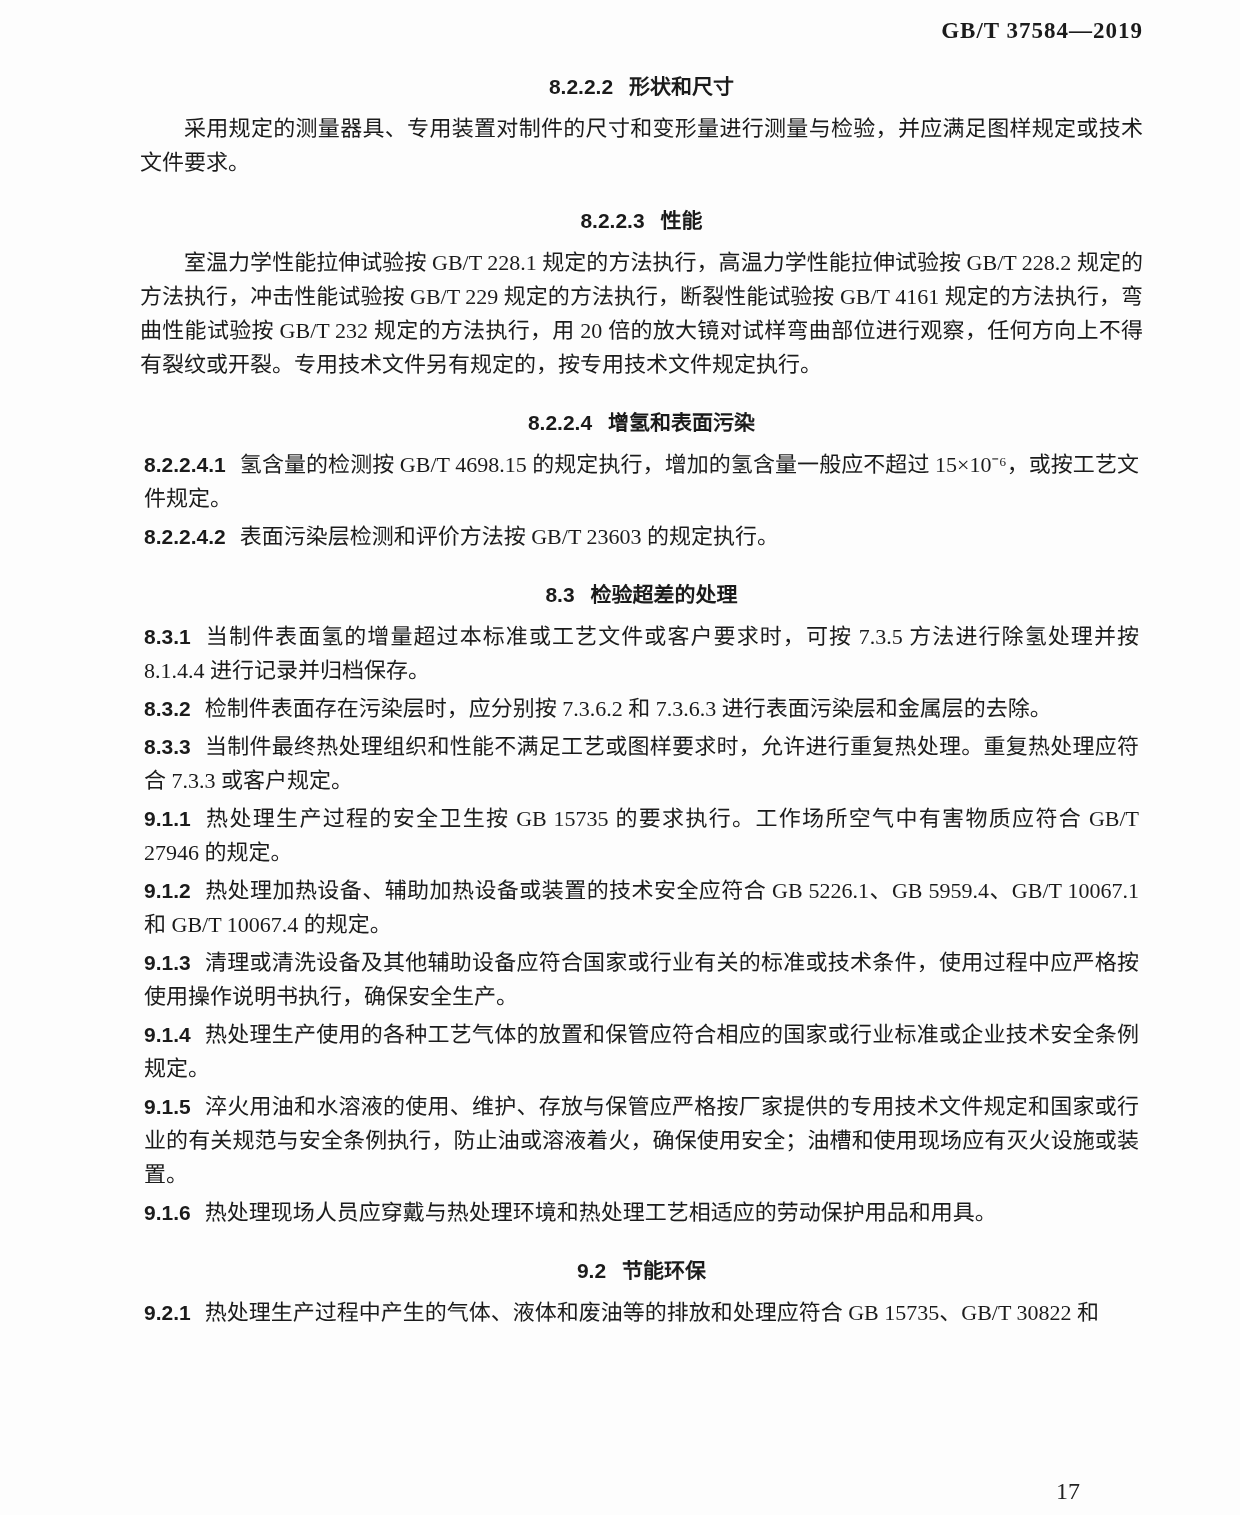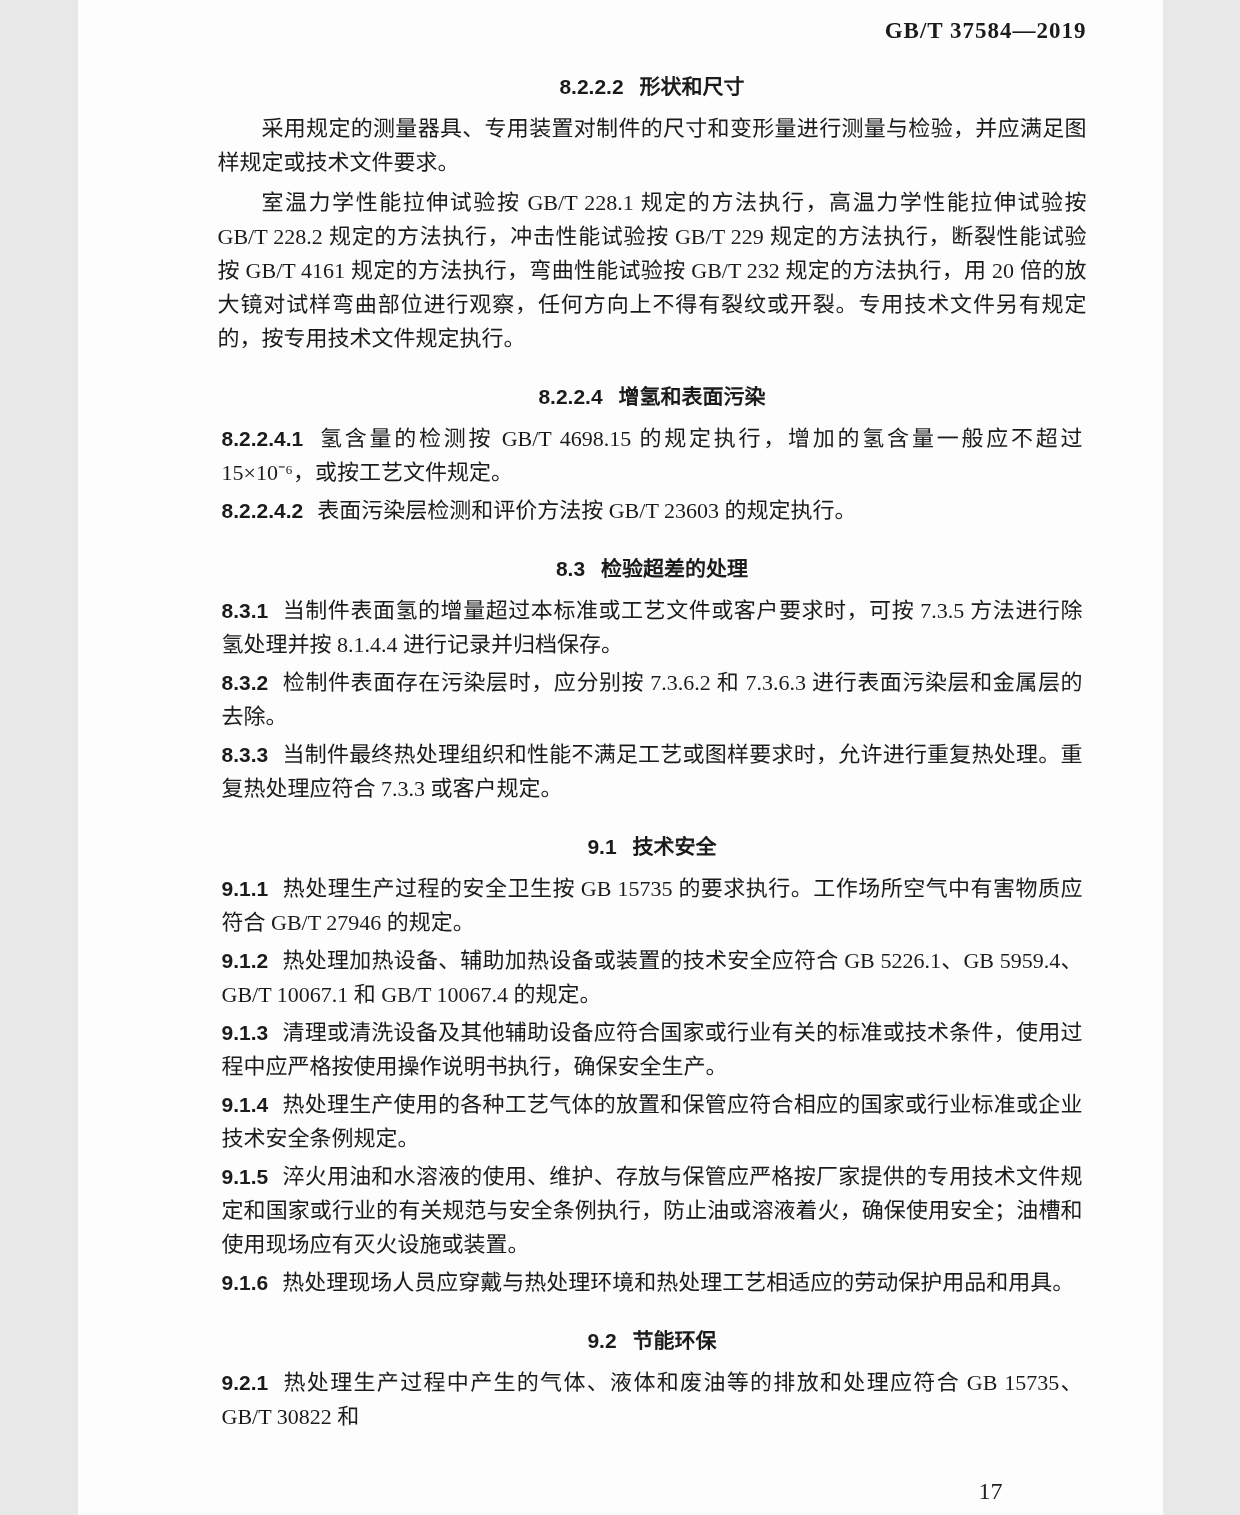--- a/index.html
+++ b/index.html
@@ -1,25 +1,25 @@
 <!DOCTYPE html>
 <html lang="zh-CN"><head>
 <meta charset="utf-8">
 <style>
   html, body { margin: 0; padding: 0; }
   body { background: #e8e8e8; }
   .page {
     position: relative;
-    width: 1085px;
+    width: 1240px;
     height: 1515px;
     margin: 0 auto;
     background: #fdfdfd;
     color: #1b1b1b;
     box-sizing: border-box;
-    padding: 16px 76px 0 140px;
+    padding: 16px 97px 0 140px;
     overflow: hidden;
     font-family: "Liberation Serif", serif;
   }
   .doc-header {
     text-align: right;
     font-family: "Liberation Serif", serif;
     font-weight: bold;
     font-size: 23px;
     letter-spacing: 1px;
     line-height: 30px;
@@ -68,20 +68,23 @@
 
 <div class="page">
 
   <div class="doc-header">GB/T 37584—2019</div>
 
   <div class="h3">
     <span class="num">8.2.2.2</span><span class="title">形状和尺寸</span>
   </div>
   <p class="body indent">采用规定的测量器具、专用装置对制件的尺寸和变形量进行测量与检验，并应满足图样规定或技术文件要求。</p>
 
+  <div class="h3">
+    <span class="num">8.2.2.3</span><span class="title">性能</span>
+  </div>
   <p class="body indent">室温力学性能拉伸试验按 GB/T 228.1 规定的方法执行，高温力学性能拉伸试验按 GB/T 228.2 规定的方法执行，冲击性能试验按 GB/T 229 规定的方法执行，断裂性能试验按 GB/T 4161 规定的方法执行，弯曲性能试验按 GB/T 232 规定的方法执行，用 20 倍的放大镜对试样弯曲部位进行观察，任何方向上不得有裂纹或开裂。专用技术文件另有规定的，按专用技术文件规定执行。</p>
 
   <div class="h3">
     <span class="num">8.2.2.4</span><span class="title">增氢和表面污染</span>
   </div>
   <p class="body clause">
     <span class="cnum">8.2.2.4.1</span><span>氢含量的检测按 GB/T 4698.15 的规定执行，增加的氢含量一般应不超过 15×10⁻⁶，或按工艺文件规定。</span>
   </p>
   <p class="body clause">
     <span class="cnum">8.2.2.4.2</span><span>表面污染层检测和评价方法按 GB/T 23603 的规定执行。</span>
@@ -94,23 +97,20 @@
     <span class="cnum">8.3.1</span><span>当制件表面氢的增量超过本标准或工艺文件或客户要求时，可按 7.3.5 方法进行除氢处理并按 8.1.4.4 进行记录并归档保存。</span>
   </p>
   <p class="body clause">
     <span class="cnum">8.3.2</span><span>检制件表面存在污染层时，应分别按 7.3.6.2 和 7.3.6.3 进行表面污染层和金属层的去除。</span>
   </p>
   <p class="body clause">
     <span class="cnum">8.3.3</span><span>当制件最终热处理组织和性能不满足工艺或图样要求时，允许进行重复热处理。重复热处理应符合 7.3.3 或客户规定。</span>
   </p>
 
 
-  <div class="h3">
-    <span class="num">9.1</span><span class="title">技术安全</span>
-  </div>
   <p class="body clause">
     <span class="cnum">9.1.1</span><span>热处理生产过程的安全卫生按 GB 15735 的要求执行。工作场所空气中有害物质应符合 GB/T 27946 的规定。</span>
   </p>
   <p class="body clause">
     <span class="cnum">9.1.2</span><span>热处理加热设备、辅助加热设备或装置的技术安全应符合 GB 5226.1、GB 5959.4、GB/T 10067.1 和 GB/T 10067.4 的规定。</span>
   </p>
   <p class="body clause">
     <span class="cnum">9.1.3</span><span>清理或清洗设备及其他辅助设备应符合国家或行业有关的标准或技术条件，使用过程中应严格按使用操作说明书执行，确保安全生产。</span>
   </p>
   <p class="body clause">

